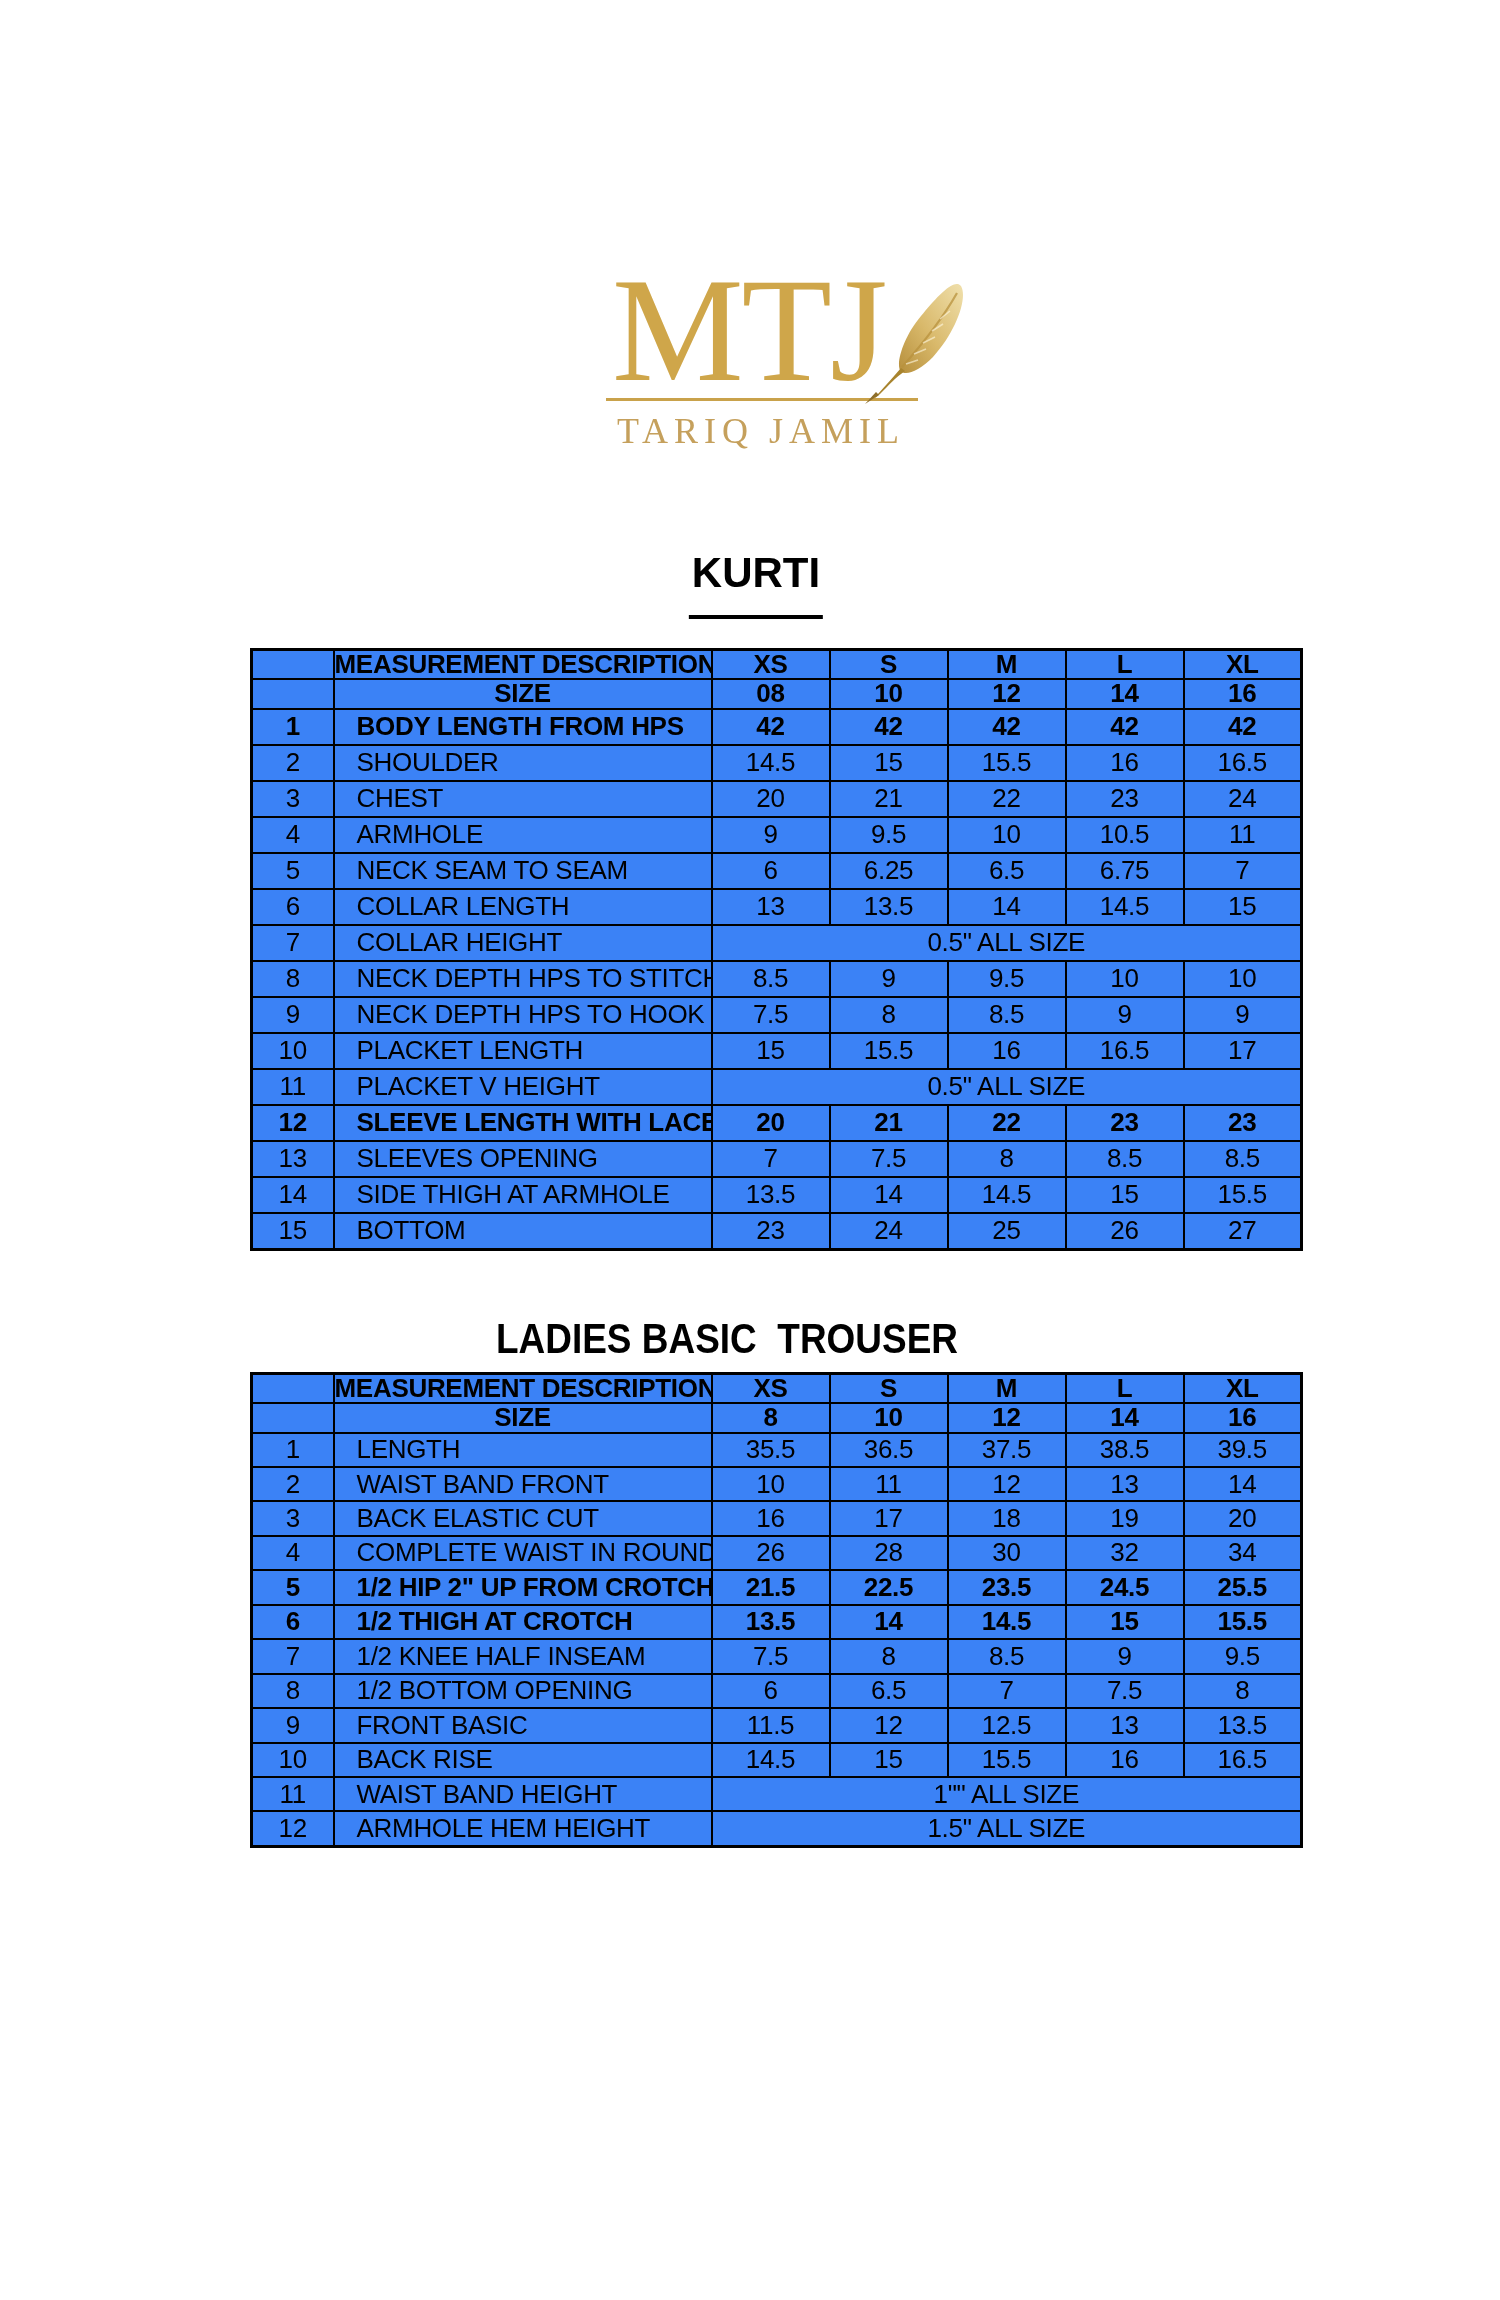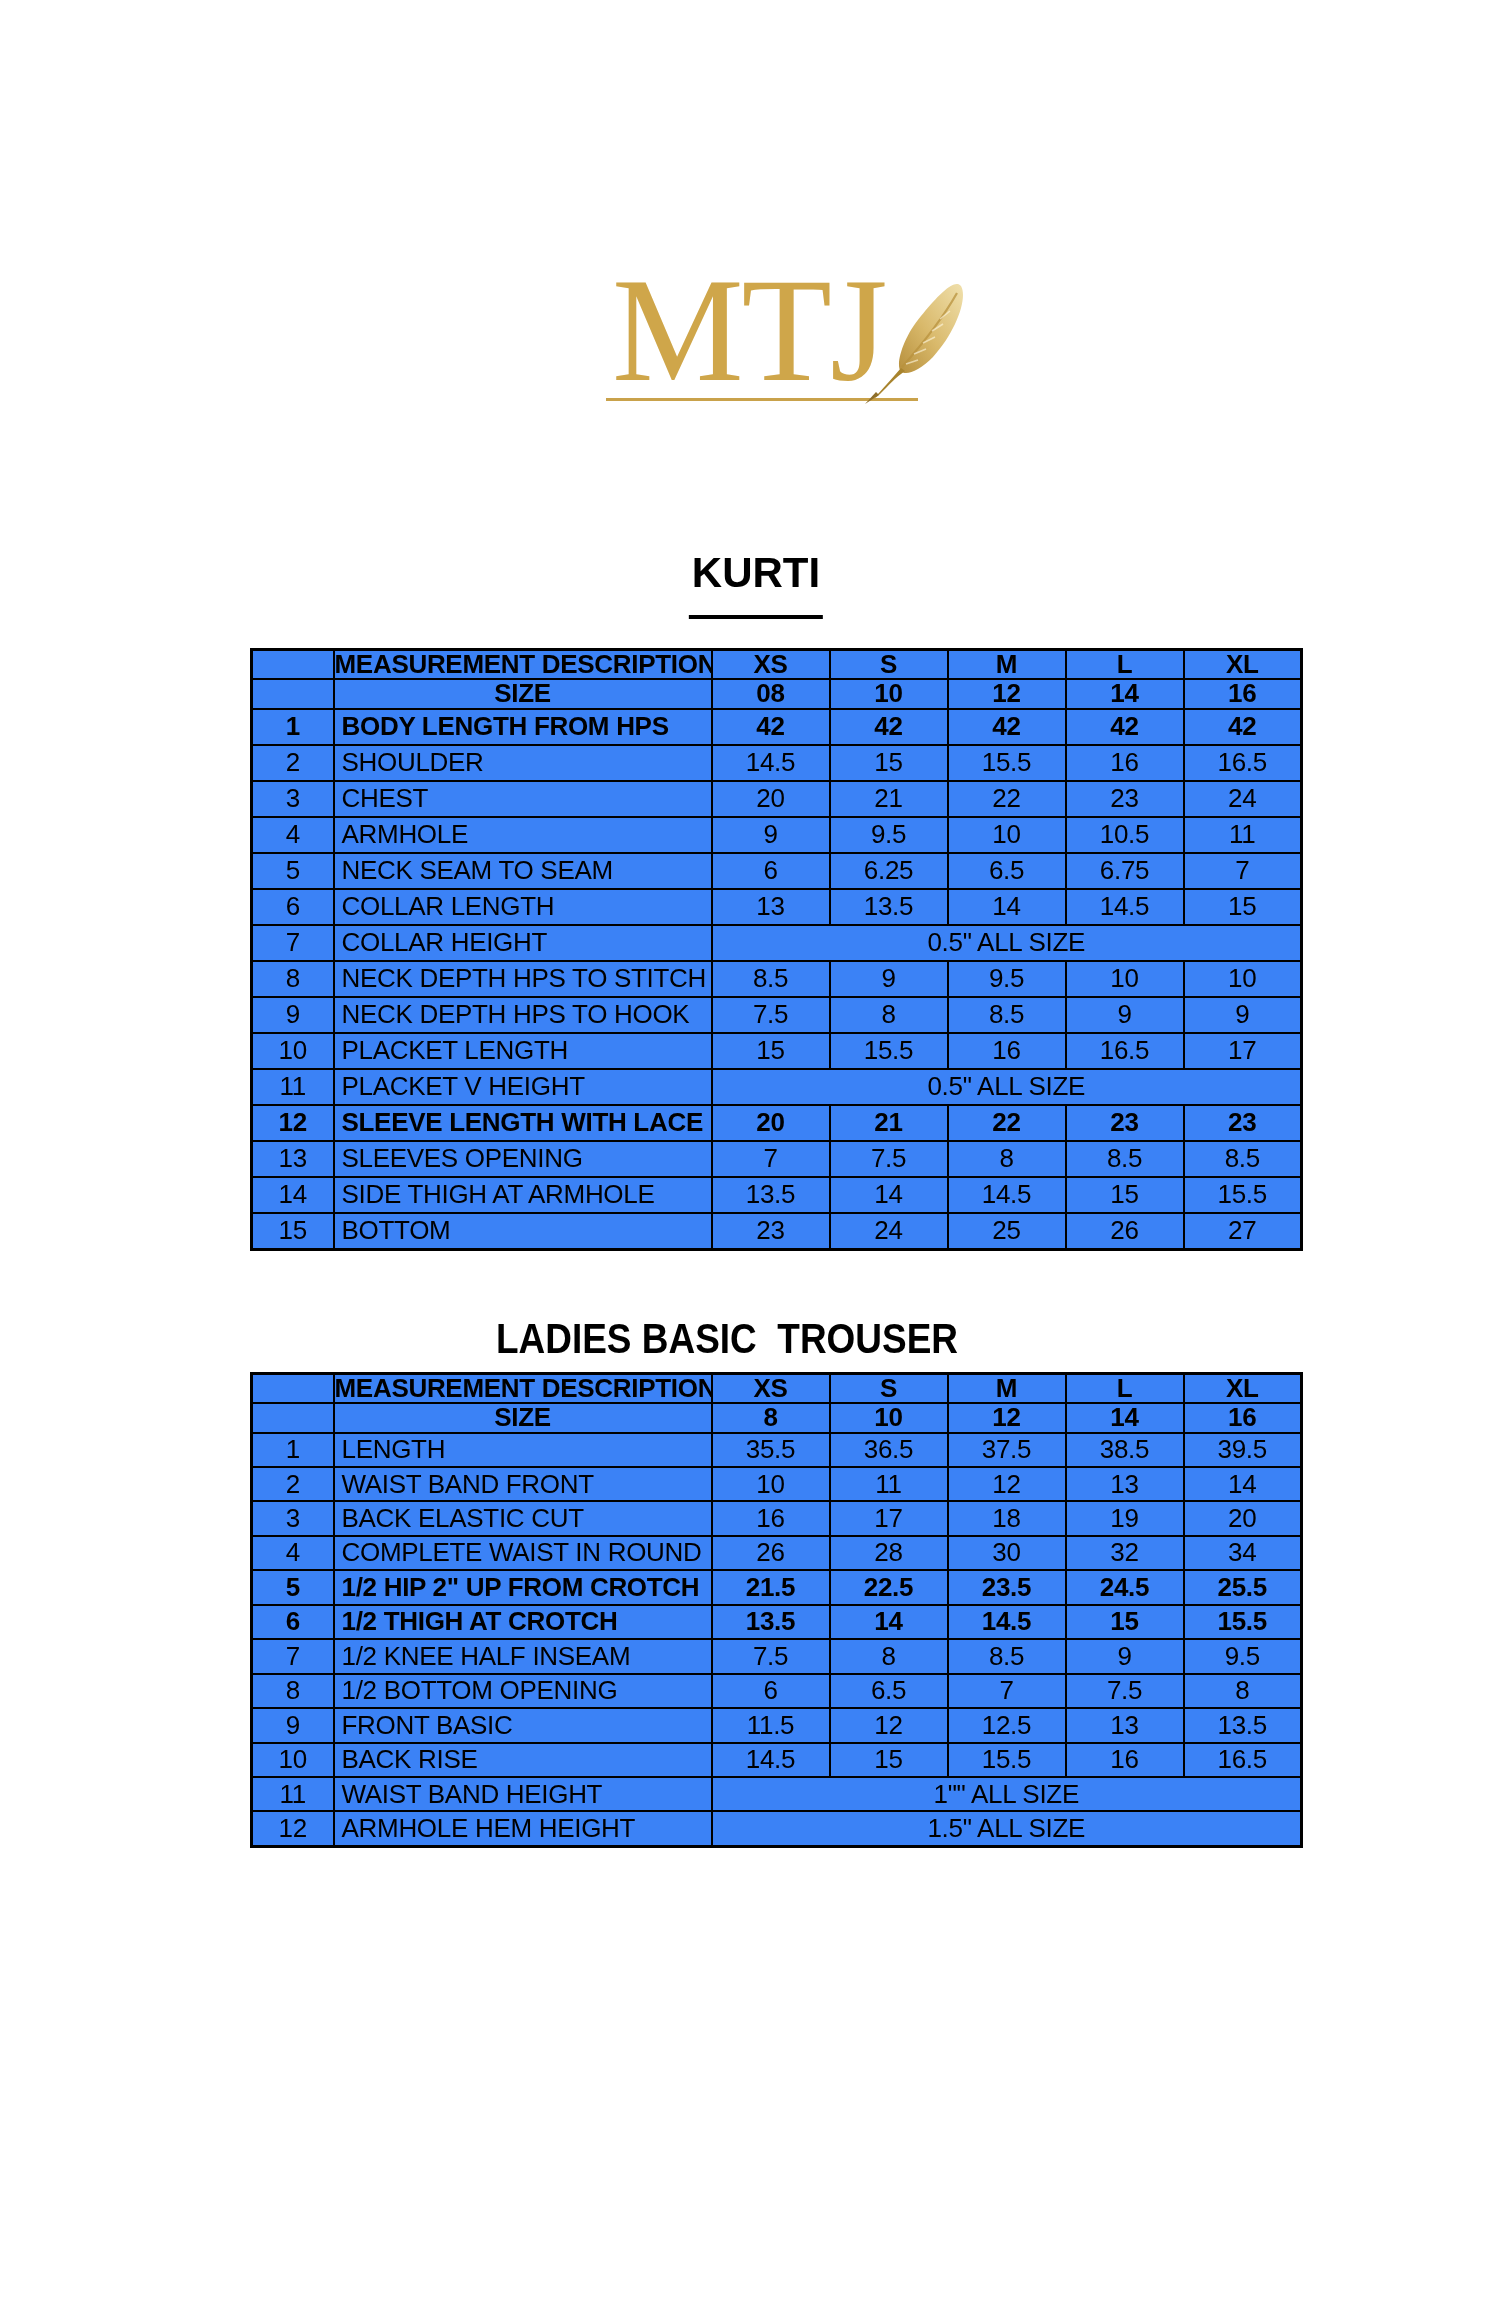--- a/index.html
+++ b/index.html
@@ -57,21 +57,21 @@
   table.size-table col.num-col  { width:82px; }
   table.size-table col.desc-col { width:378px; }
   table.size-table col.size-col { width:118px; }
   table.size-table th, table.size-table td {
     border:2px solid #000; padding:0;
     font-size:26px; letter-spacing:-0.3px; line-height:1.05;
     text-align:center; vertical-align:middle; color:#000;
     overflow:hidden; white-space:nowrap;
   }
   table.size-table thead th { font-weight:bold; }
-  table.size-table td.desc { text-align:left; padding-left:7px; }
+  table.size-table td.desc { text-align:left; padding-left:22px; }
   table.size-table .bold { font-weight:bold; }
 </style>
 </head>
 <body>
 
 <div class="page">
 
   <div class="logo-rule"></div>
   <span class="mtj">MTJ</span>
   <svg class="quill" viewBox="0 0 110 126" aria-hidden="true">
@@ -81,20 +81,21 @@
         <stop offset="0.45" stop-color="#D9B96B"></stop>
         <stop offset="1" stop-color="#F0E0AC"></stop>
       </linearGradient>
     </defs>
     <path d="M101 6 C 108 18, 96 52, 73 77 C 58 92, 44 97, 40 90 C 36 82, 44 56, 61 36 C 75 19, 94 -3, 101 6 Z" fill="url(#goldgrad)"></path>
     <path d="M42 87 C 66 60, 84 36, 97 13" stroke="#B8913E" stroke-width="2.2" fill="none" opacity="0.75"></path>
     <path d="M46 84 L 58 80 M54 74 L 66 69 M63 63 L 75 57 M72 51 L 83 44 M80 39 L 90 31" stroke="#FFF8E2" stroke-width="1.6" fill="none" opacity="0.6"></path>
     <path d="M41 88 C 34 96, 26 105, 18 114 L 14 119 L 20 114 C 28 106, 36 97, 45 91 Z" fill="#A8842E"></path>
     <path d="M16 112 L 5 124 L 19 115 Z" fill="#8E6F2B"></path>
   </svg>
+  <div class="brand">TARIQ JAMIL</div>
 
   <h1 class="tbl-title t1">KURTI</h1>
   <div class="tbl-slot" id="table-0">
       <table class="size-table">
         <colgroup>
           <col class="num-col">
           <col class="desc-col">
           <col class="size-col">
           <col class="size-col">
           <col class="size-col">

